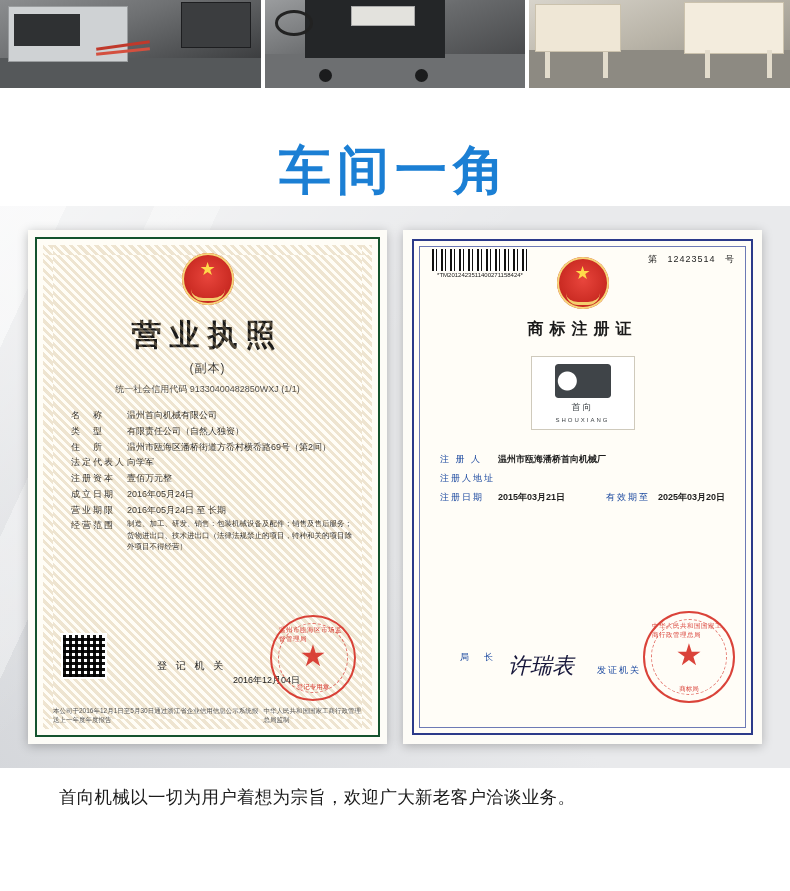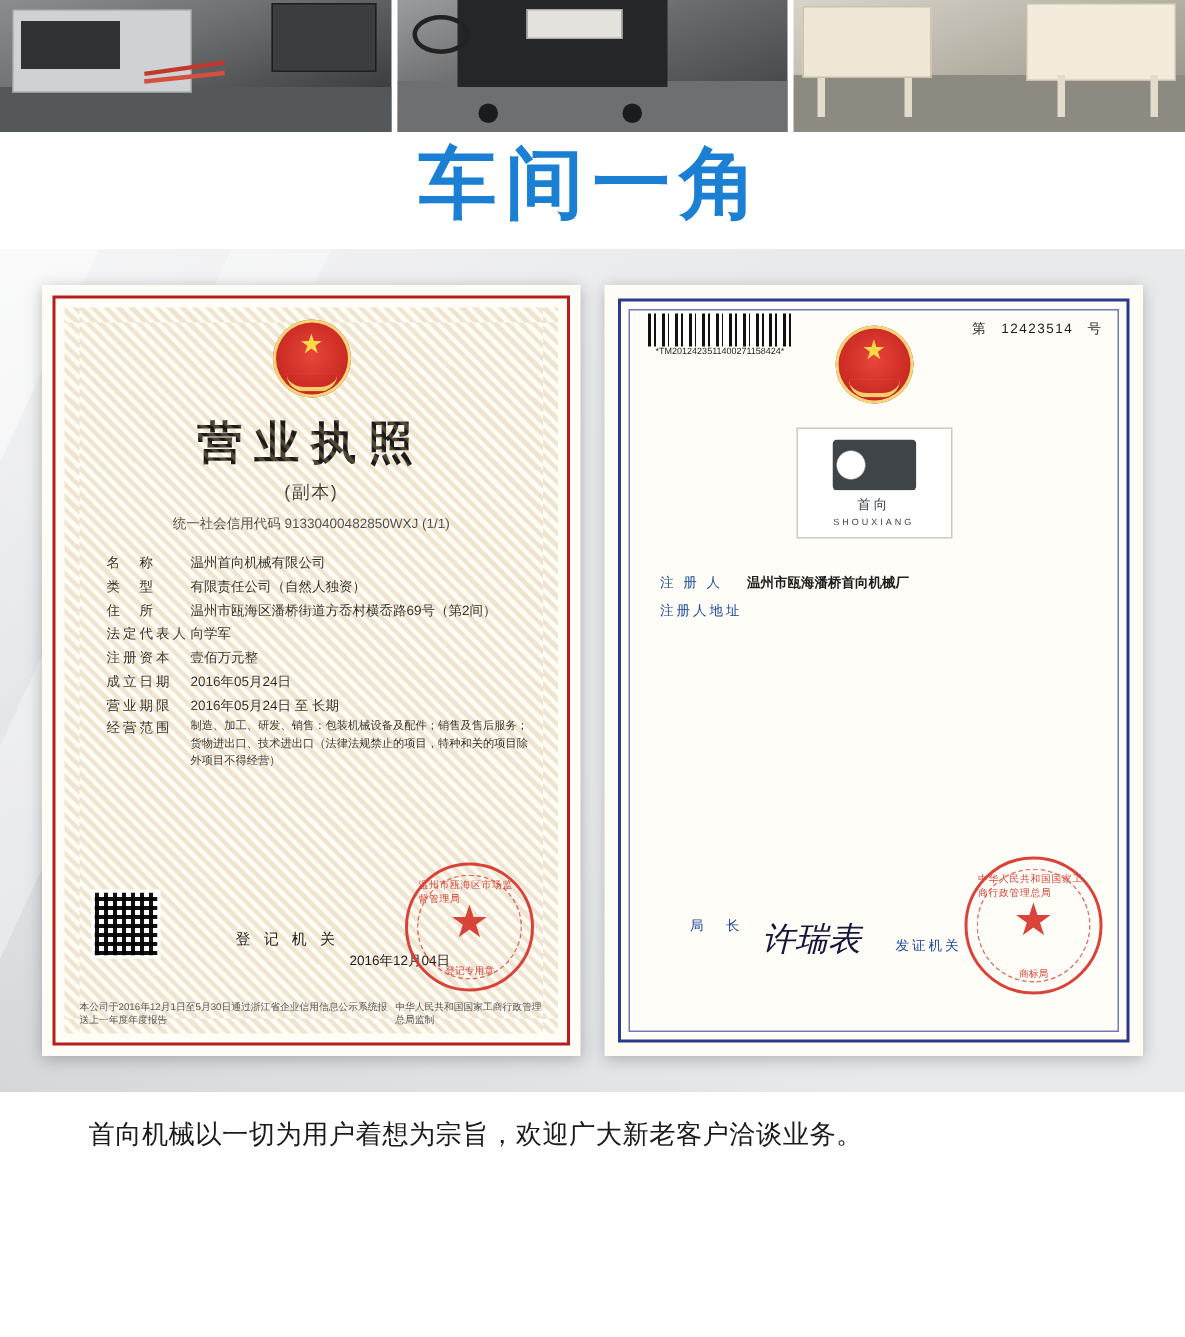--- a/index.html
+++ b/index.html
@@ -53,23 +53,23 @@
   .p3-floor { position:absolute; left:0; bottom:0; width:100%; height:38px; background:#8d8a82; }
   .p3-m1 { position:absolute; left:6px; top:4px; width:86px; height:48px; background:#efe7d6; border:1px solid #cbc2ad; }
   .p3-m2 { position:absolute; right:6px; top:2px; width:100px; height:52px; background:#f3ecdd; border:1px solid #cbc2ad; }
   .p3-leg1 { position:absolute; left:16px; bottom:10px; width:5px; height:26px; background:#e3dccc; }
   .p3-leg2 { position:absolute; left:74px; bottom:10px; width:5px; height:26px; background:#e3dccc; }
   .p3-leg3 { position:absolute; right:18px; bottom:10px; width:5px; height:28px; background:#e3dccc; }
   .p3-leg4 { position:absolute; right:80px; bottom:10px; width:5px; height:28px; background:#e3dccc; }
 
   
   .heading-band {
-    height: 78px;
+    height: 118px;
     display: flex;
-    align-items: flex-start;
+    align-items: flex-end;
     justify-content: center;
     background: #ffffff;
   }
   .heading-text {
     font-family: "DejaVu Sans", "Liberation Sans", sans-serif;
     font-size: 52px;
     font-weight: bold;
     color: #1b7fd4;
     letter-spacing: 6px;
   }
@@ -99,21 +99,21 @@
     background: #fdfcf7;
     flex: 1 1 0;
     box-shadow: 0 2px 10px rgba(0,0,0,0.25);
     overflow: hidden;
   }
 
   
   .bl-inner {
     position: absolute;
     inset: 7px;
-    border: 2px solid #b91c1c;
+    border: 2px solid #14532d;
     background: #fffdf6;
   }
   .bl-pattern {
     position:absolute; inset:6px;
     border: 10px solid transparent;
     background:
       repeating-linear-gradient(45deg, rgba(200,170,120,0.30) 0 3px, rgba(255,255,255,0) 3px 6px);
     pointer-events:none;
   }
   .emblem {
@@ -427,35 +427,46 @@
         <span style="margin:0 6px;">12423514</span>
         <span>号</span>
       </div>
 
       <div class="tm-head">
         <div class="emblem">
           <div class="emblem-spray"></div>
         </div>
       </div>
 
+      <div class="tm-title">商标注册证</div>
 
       <div class="logo-box">
         <div class="logo-mark"></div>
         <div class="logo-cn">首向</div>
         <div class="logo-en">SHOUXIANG</div>
       </div>
 
       <div class="tm-fields">
         <div class="tm-row">
           <span class="tm-label">注 册 人</span>
           <span class="tm-val">温州市瓯海潘桥首向机械厂</span>
         </div>
         <div class="tm-row">
           <span class="tm-label">注册人地址</span>
         </div>
+        <div class="tm-row tm-row2">
+          <span style="display:flex;">
+            <span class="tm-label">注册日期</span>
+            <span class="tm-val">2015年03月21日</span>
+          </span>
+          <span style="display:flex;">
+            <span class="tm-label" style="width:auto;margin-right:8px;">有效期至</span>
+            <span class="tm-val">2025年03月20日</span>
+          </span>
+        </div>
       </div>
 
       <div class="tm-sign">
         <span class="tm-sign-label">局　长</span>
         <span class="tm-sign-name">许瑞表</span>
       </div>
       <div class="tm-issuer">发证机关</div>
 
       <div class="tm-seal">
         <div class="seal">

